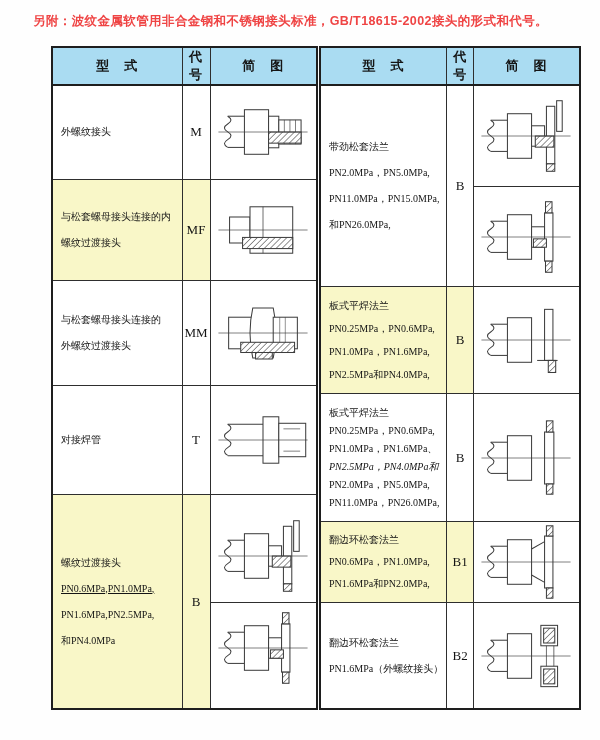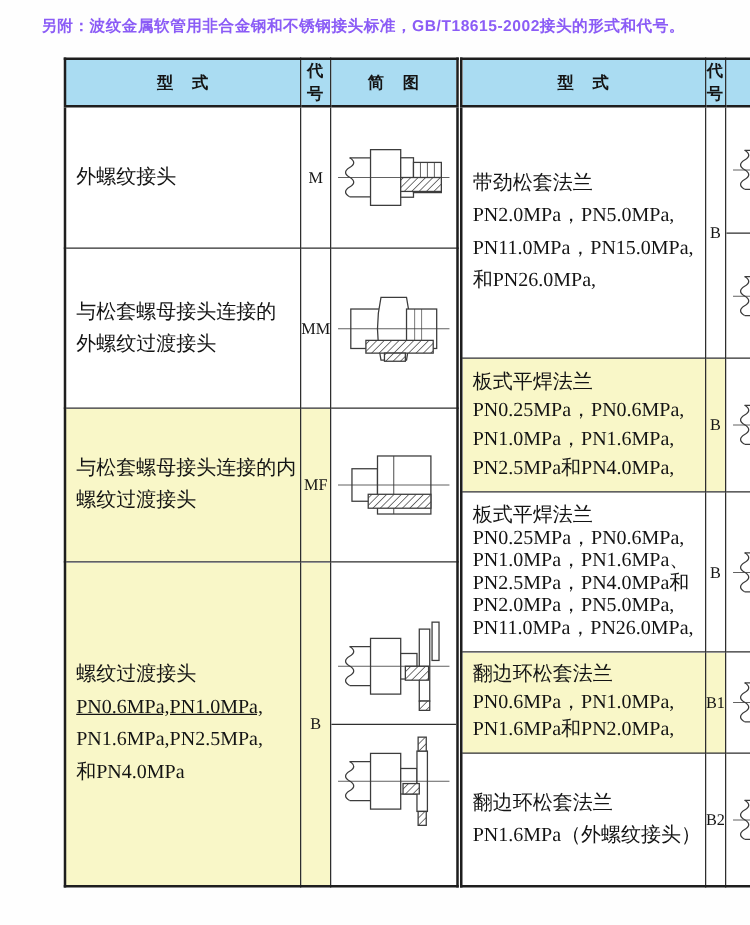--- a/index.html
+++ b/index.html
@@ -11,33 +11,33 @@
   html,body{margin:0;padding:0;}
   body{
     width:600px;height:740px;background:#fefefe;
     font-family:"Liberation Serif","DejaVu Serif",serif;color:#141414;
     overflow:hidden;
   }
   .page{position:relative;width:600px;height:740px;background:#fefefe;}
   .doc-title{
     position:absolute;left:33px;top:13px;width:545px;
     font-family:"Liberation Sans","DejaVu Sans",sans-serif;
-    font-weight:bold;font-size:12.5px;letter-spacing:.4px;color:#8b5cf6;
+    font-weight:bold;font-size:12.5px;letter-spacing:.4px;color:#ef4444;
     white-space:nowrap;
   }
   .tables-wrap{position:absolute;left:51px;top:46px;display:flex;gap:1px;}
   table.ftable{border-collapse:collapse;table-layout:fixed;border:2px solid var(--border-dark);background:#fff;}
   .ftable th,.ftable td{border:1px solid var(--border-thin);padding:0;overflow:hidden;}
   .ftable thead th{
     background:var(--header-bg);height:29px;
     font-size:13px;font-weight:bold;text-align:center;letter-spacing:1px;
     border-bottom:2px solid var(--border-dark);
   }
   td.type{vertical-align:middle;padding:3px 3px 3px 8px;}
-  td.type .tline{font-size:16px;white-space:nowrap;}
+  td.type .tline{font-size:10px;white-space:nowrap;}
   td.code{text-align:center;vertical-align:middle;font-size:13px;}
   .hl{background:var(--hl-bg);}
   td.diag{vertical-align:middle;background:#fff;}
   .dwrap{display:flex;align-items:center;justify-content:center;width:100%;}
   .dwrap.split{border-top:1px solid var(--border-thin);}
   svg{display:block;}
 </style>
 </head>
 <body>
 
@@ -85,20 +85,38 @@
                   <rect x="69" y="29" width="24" height="26" fill="#fff" stroke="#3c3c3c" stroke-width="1.1"></rect>
                   <line x1="75" y1="29" x2="75" y2="55" stroke="#3c3c3c" stroke-width="0.7"></line>
                   <line x1="81" y1="29" x2="81" y2="55" stroke="#3c3c3c" stroke-width="0.7"></line>
                   <line x1="87" y1="29" x2="87" y2="55" stroke="#3c3c3c" stroke-width="0.7"></line>
                   <rect x="58" y="42" width="35" height="12" fill="url(#hatch)" stroke="#3c3c3c" stroke-width="1.1"></rect>
                   <line x1="4" y1="42" x2="100" y2="42" stroke="#3c3c3c" stroke-width="0.7"></line>
                 </svg>
               </div>
             </td>
           </tr>
+          <tr style="height: 86px;">
+            <td class="type hl">
+              <div class="tline" style="line-height: 26px;">与松套螺母接头连接的内</div>
+              <div class="tline" style="line-height: 26px;">螺纹过渡接头</div>
+            </td>
+            <td class="code hl">MF</td>
+            <td class="diag">
+              <div class="dwrap" style="height: 86px;">
+                <svg viewBox="0 0 104 84" width="100" height="78">
+                  <rect x="16" y="28" width="22" height="28" fill="#fff" stroke="#3c3c3c" stroke-width="1.1"></rect>
+                  <rect x="38" y="17" width="46" height="50" fill="#fff" stroke="#3c3c3c" stroke-width="1.1"></rect>
+                  <line x1="52" y1="17" x2="52" y2="67" stroke="#3c3c3c" stroke-width="0.8"></line>
+                  <rect x="30" y="50" width="54" height="12" fill="url(#hatch)" stroke="#3c3c3c" stroke-width="1.1"></rect>
+                  <line x1="4" y1="42" x2="100" y2="42" stroke="#3c3c3c" stroke-width="0.7"></line>
+                </svg>
+              </div>
+            </td>
+          </tr>
           <tr style="height: 89px;">
             <td class="type">
               <div class="tline" style="line-height: 26px;">与松套螺母接头连接的</div>
               <div class="tline" style="line-height: 26px;">外螺纹过渡接头</div>
             </td>
             <td class="code">MM</td>
             <td class="diag">
               <div class="dwrap" style="height: 89px;">
                 <svg viewBox="0 0 104 84" width="100" height="78">
                   <rect x="15" y="25" width="26" height="34" fill="#fff" stroke="#3c3c3c" stroke-width="1.1"></rect>
@@ -106,33 +124,35 @@
                   <rect x="63" y="25" width="26" height="34" fill="#fff" stroke="#3c3c3c" stroke-width="1.1"></rect>
                   <line x1="70" y1="25" x2="70" y2="59" stroke="#3c3c3c" stroke-width="0.6"></line>
                   <line x1="76" y1="25" x2="76" y2="59" stroke="#3c3c3c" stroke-width="0.6"></line>
                   <rect x="28" y="52" width="58" height="11" fill="url(#hatch)" stroke="#3c3c3c" stroke-width="1.1"></rect>
                   <rect x="44" y="63" width="18" height="7" fill="url(#hatch)" stroke="#3c3c3c" stroke-width="1.1"></rect>
                   <line x1="4" y1="42" x2="100" y2="42" stroke="#3c3c3c" stroke-width="0.7"></line>
                 </svg>
               </div>
             </td>
           </tr>
-          <tr style="height: 86px;">
-            <td class="type hl">
-              <div class="tline" style="line-height: 26px;">与松套螺母接头连接的内</div>
-              <div class="tline" style="line-height: 26px;">螺纹过渡接头</div>
-            </td>
-            <td class="code hl">MF</td>
-            <td class="diag">
-              <div class="dwrap" style="height: 86px;">
-                <svg viewBox="0 0 104 84" width="100" height="78">
-                  <rect x="16" y="28" width="22" height="28" fill="#fff" stroke="#3c3c3c" stroke-width="1.1"></rect>
-                  <rect x="38" y="17" width="46" height="50" fill="#fff" stroke="#3c3c3c" stroke-width="1.1"></rect>
-                  <line x1="52" y1="17" x2="52" y2="67" stroke="#3c3c3c" stroke-width="0.8"></line>
-                  <rect x="30" y="50" width="54" height="12" fill="url(#hatch)" stroke="#3c3c3c" stroke-width="1.1"></rect>
+          <tr style="height: 92px;">
+            <td class="type">
+              <div class="tline" style="line-height: 26px;">对接焊管</div>
+            </td>
+            <td class="code">T</td>
+            <td class="diag">
+              <div class="dwrap" style="height: 92px;">
+                <svg viewBox="0 0 104 84" width="100" height="78">
+                  <path d="M14 25 q7 4.2 0 8.4 q-7 4.2 0 8.4 q7 4.2 0 8.4 q-7 4.2 0 8.4" fill="none" stroke="#3c3c3c" stroke-width="1.1"></path>
+                  <line x1="14" y1="25" x2="52" y2="25" stroke="#3c3c3c" stroke-width="1.1"></line>
+                  <line x1="14" y1="59" x2="52" y2="59" stroke="#3c3c3c" stroke-width="1.1"></line>
+                  <rect x="52" y="17" width="17" height="50" fill="#fff" stroke="#3c3c3c" stroke-width="1.1"></rect>
+                  <rect x="69" y="24" width="29" height="36" fill="#fff" stroke="#3c3c3c" stroke-width="1.1"></rect>
+                  <line x1="74" y1="30" x2="92" y2="30" stroke="#3c3c3c" stroke-width="0.7"></line>
+                  <line x1="74" y1="54" x2="92" y2="54" stroke="#3c3c3c" stroke-width="0.7"></line>
                   <line x1="4" y1="42" x2="100" y2="42" stroke="#3c3c3c" stroke-width="0.7"></line>
                 </svg>
               </div>
             </td>
           </tr>
           <tr style="height: 182px;">
             <td class="type hl">
               <div class="tline" style="line-height: 26px;">螺纹过渡接头</div>
               <div class="tline" style="line-height: 26px; text-decoration: underline;">PN0.6MPa,PN1.0MPa,</div>
               <div class="tline" style="line-height: 26px;">PN1.6MPa,PN2.5MPa,</div>
@@ -247,21 +267,21 @@
                   <line x1="4" y1="42" x2="100" y2="42" stroke="#3c3c3c" stroke-width="0.7"></line>
                 </svg>
               </div>
             </td>
           </tr>
           <tr style="height: 127px;">
             <td class="type">
               <div class="tline" style="line-height: 18px;">板式平焊法兰</div>
               <div class="tline" style="line-height: 18px;">PN0.25MPa，PN0.6MPa,</div>
               <div class="tline" style="line-height: 18px;">PN1.0MPa，PN1.6MPa、</div>
-              <div class="tline" style="line-height: 18px;">PN2.5MPa，PN4.0MPa和</div>
+              <div class="tline" style="line-height: 18px; font-style: italic;">PN2.5MPa，PN4.0MPa和</div>
               <div class="tline" style="line-height: 18px;">PN2.0MPa，PN5.0MPa,</div>
               <div class="tline" style="line-height: 18px;">PN11.0MPa，PN26.0MPa,</div>
             </td>
             <td class="code">B</td>
             <td class="diag">
               <div class="dwrap" style="height: 127px;">
                 <svg viewBox="0 0 104 84" width="100" height="78">
                   <path d="M14 25 q7 4.2 0 8.4 q-7 4.2 0 8.4 q7 4.2 0 8.4 q-7 4.2 0 8.4" fill="none" stroke="#3c3c3c" stroke-width="1.1"></path>
                   <line x1="14" y1="25" x2="32" y2="25" stroke="#3c3c3c" stroke-width="1.1"></line>
                   <line x1="14" y1="58.6" x2="32" y2="58.6" stroke="#3c3c3c" stroke-width="1.1"></line>

